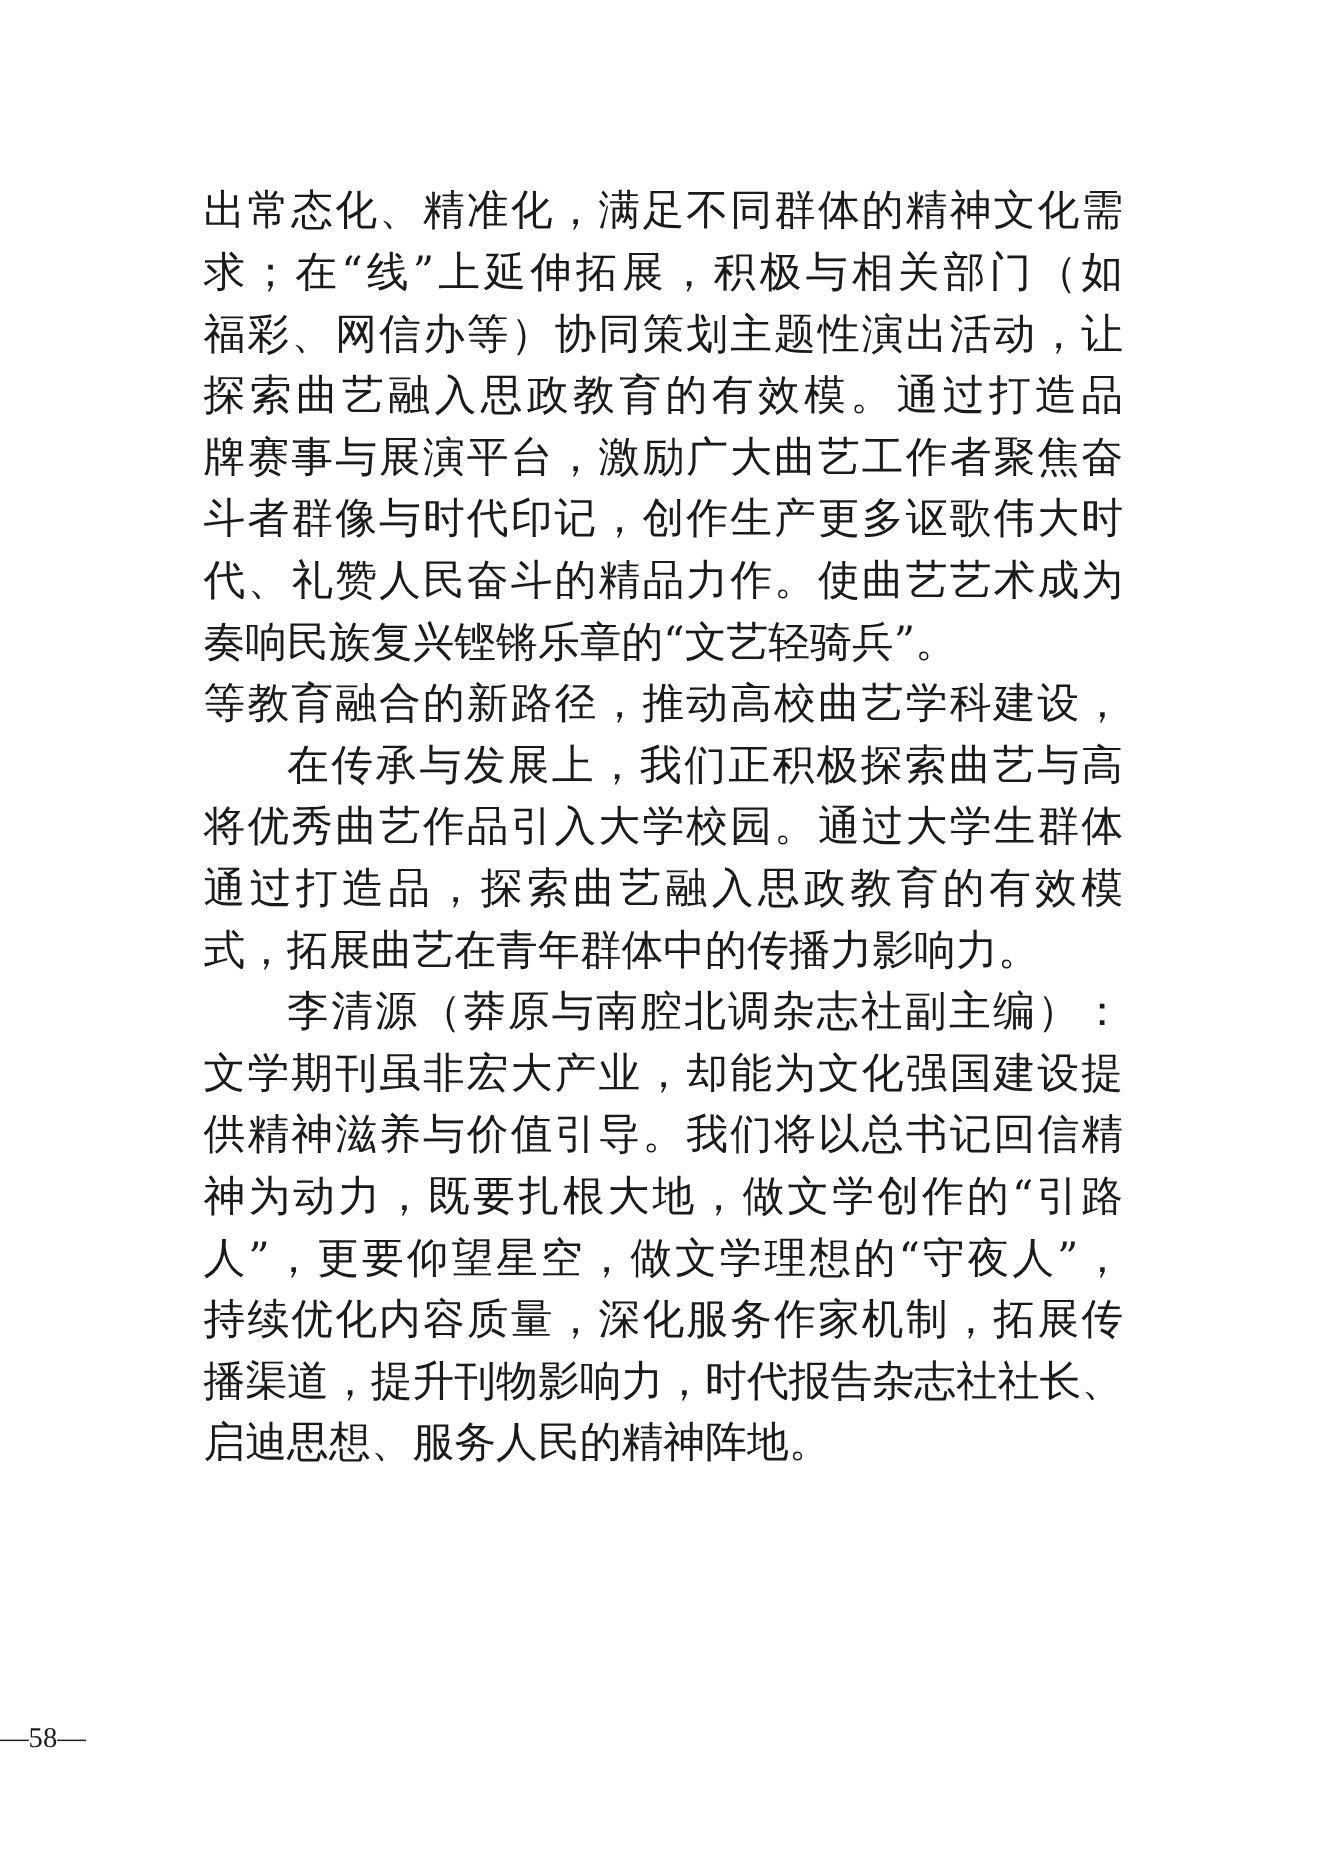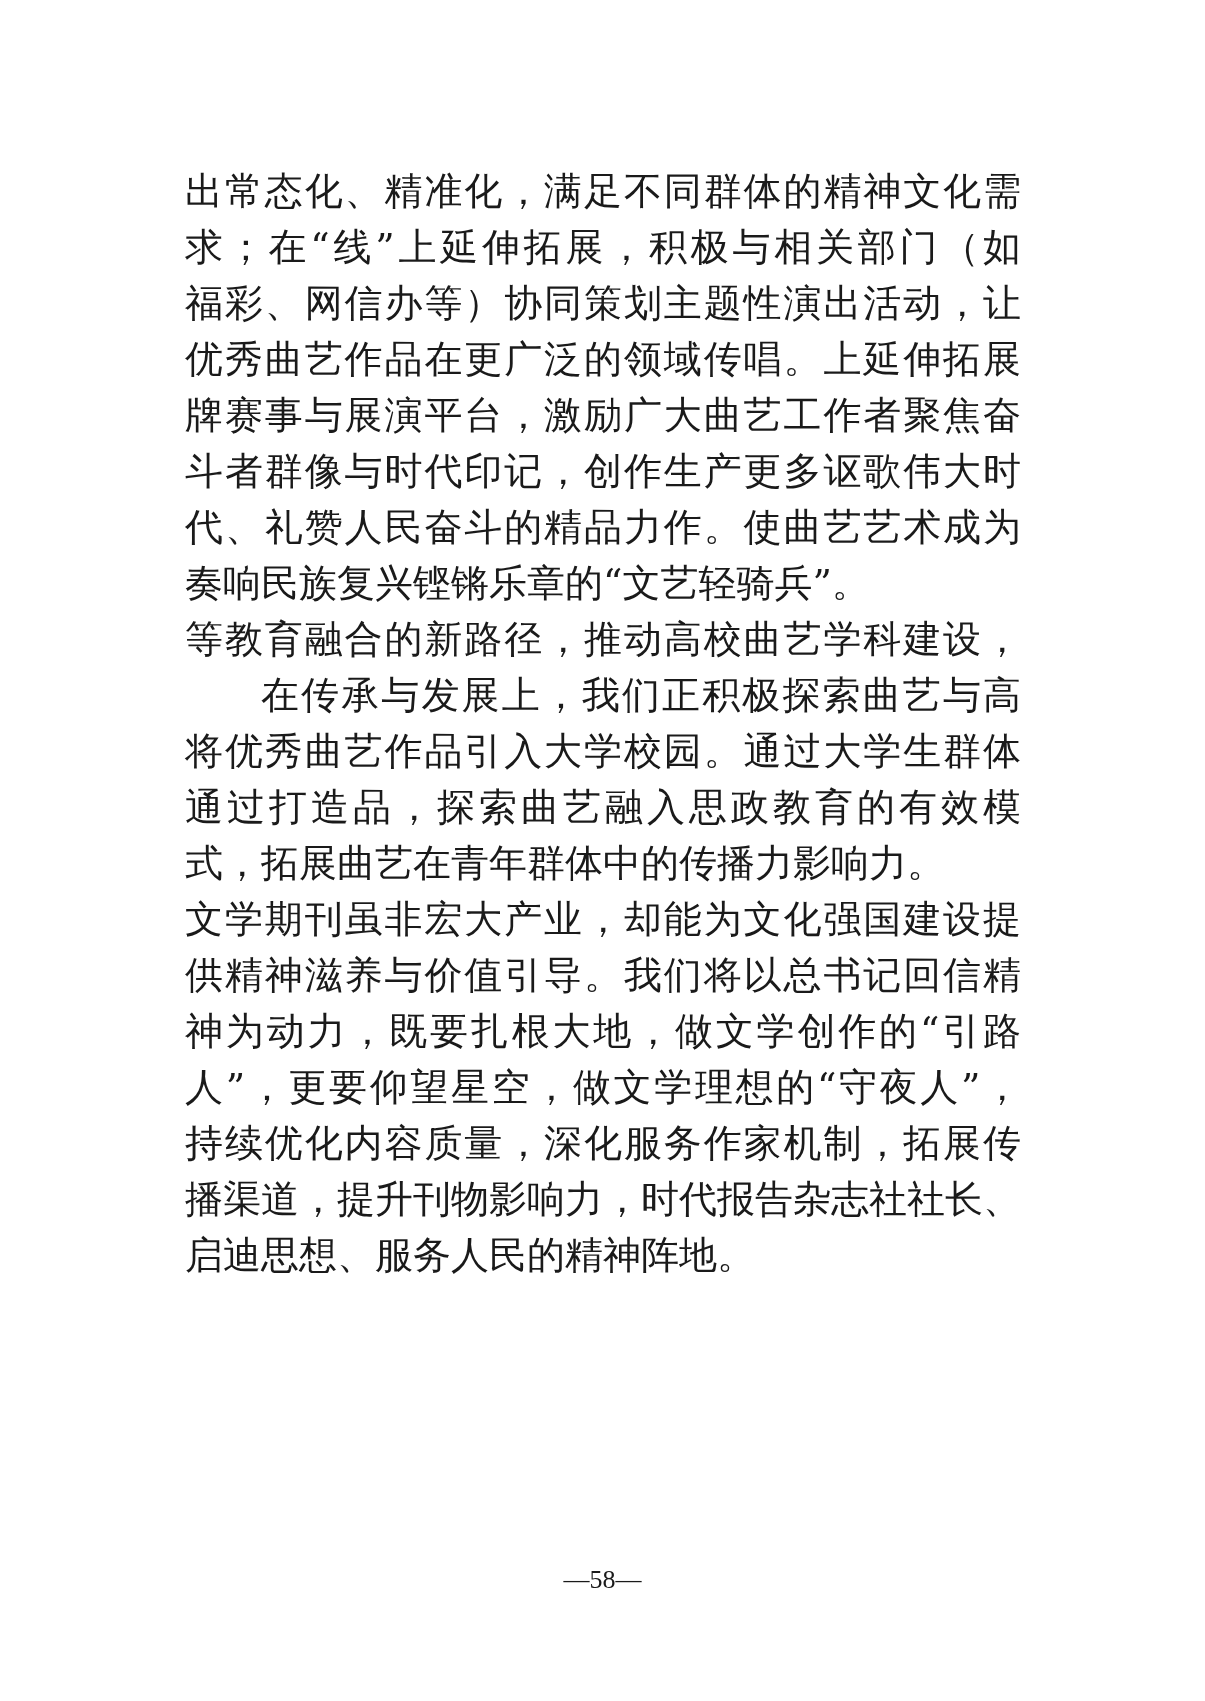--- a/index.html
+++ b/index.html
@@ -42,53 +42,54 @@
       text-align-last: left;
     }
     .line.indent {
       padding-left: 76px;
     }
     .page-number {
       position: absolute;
       left: 0;
       width: 1205px;
       top: 1560px;
-      text-align: center;
+      text-align: left;
       font-family: "Liberation Serif", "DejaVu Serif", serif;
       font-size: 26px;
       line-height: 40px;
       color: #1a1a1a;
     }
   </style>
 </head>
 <body>
 
 <div class="page">
   <div class="text-block">
 
     <div>
       <span class="line">出常态化、精准化，满足不同群体的精神文化需</span>
       <span class="line">求；在“线”上延伸拓展，积极与相关部门（如</span>
       <span class="line">福彩、网信办等）协同策划主题性演出活动，让</span>
-      <span class="line">优秀曲艺作品在更广泛的领域传唱。上延伸拓展</span>
+      <span class="line">探索曲艺融入思政教育的有效模。通过打造品</span>
       <span class="line">牌赛事与展演平台，激励广大曲艺工作者聚焦奋</span>
       <span class="line">斗者群像与时代印记，创作生产更多讴歌伟大时</span>
       <span class="line">代、礼赞人民奋斗的精品力作。使曲艺艺术成为</span>
       <span class="line last">奏响民族复兴铿锵乐章的“文艺轻骑兵”。</span>
     </div>
 
     <div>
       <span class="line">等教育融合的新路径，推动高校曲艺学科建设，</span>
       <span class="line indent">在传承与发展上，我们正积极探索曲艺与高</span>
       <span class="line">将优秀曲艺作品引入大学校园。通过大学生群体</span>
       <span class="line">通过打造品，探索曲艺融入思政教育的有效模</span>
       <span class="line last">式，拓展曲艺在青年群体中的传播力影响力。</span>
     </div>
 
     <div>
+      <span class="line indent">李清源（莽原与南腔北调杂志社副主编）：</span>
       <span class="line">文学期刊虽非宏大产业，却能为文化强国建设提</span>
       <span class="line">供精神滋养与价值引导。我们将以总书记回信精</span>
       <span class="line">神为动力，既要扎根大地，做文学创作的“引路</span>
       <span class="line">人”，更要仰望星空，做文学理想的“守夜人”，</span>
       <span class="line">持续优化内容质量，深化服务作家机制，拓展传</span>
       <span class="line">播渠道，提升刊物影响力，时代报告杂志社社长、</span>
       <span class="line last">启迪思想、服务人民的精神阵地。</span>
     </div>
 
 

